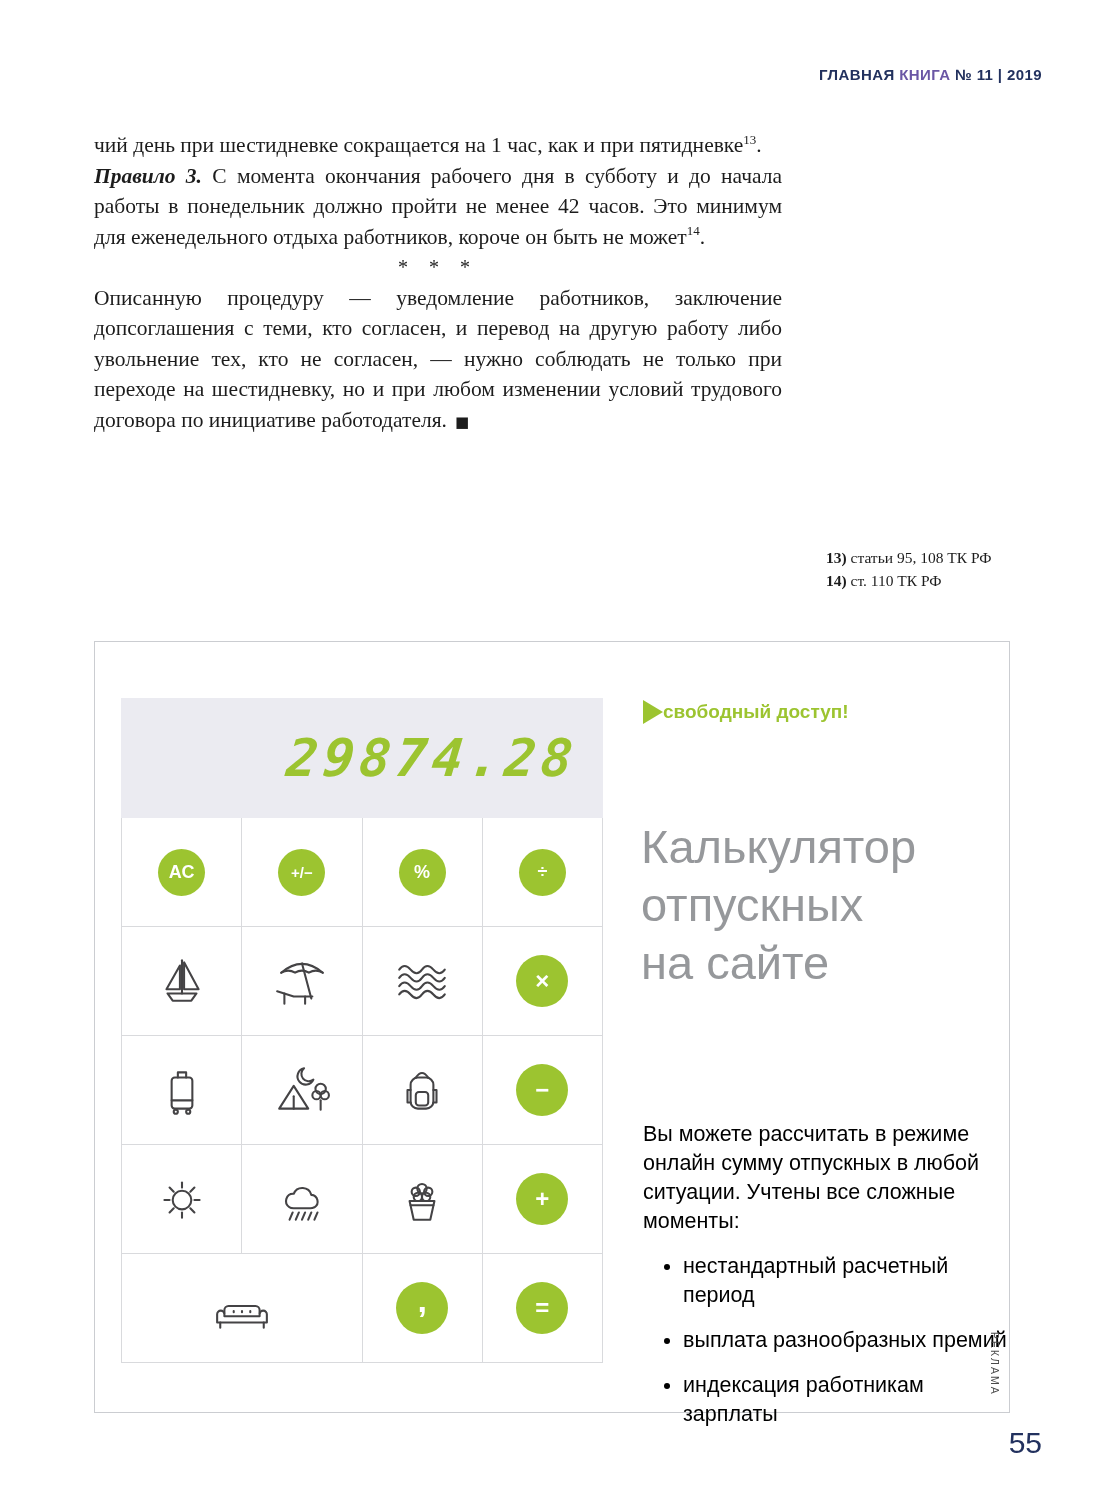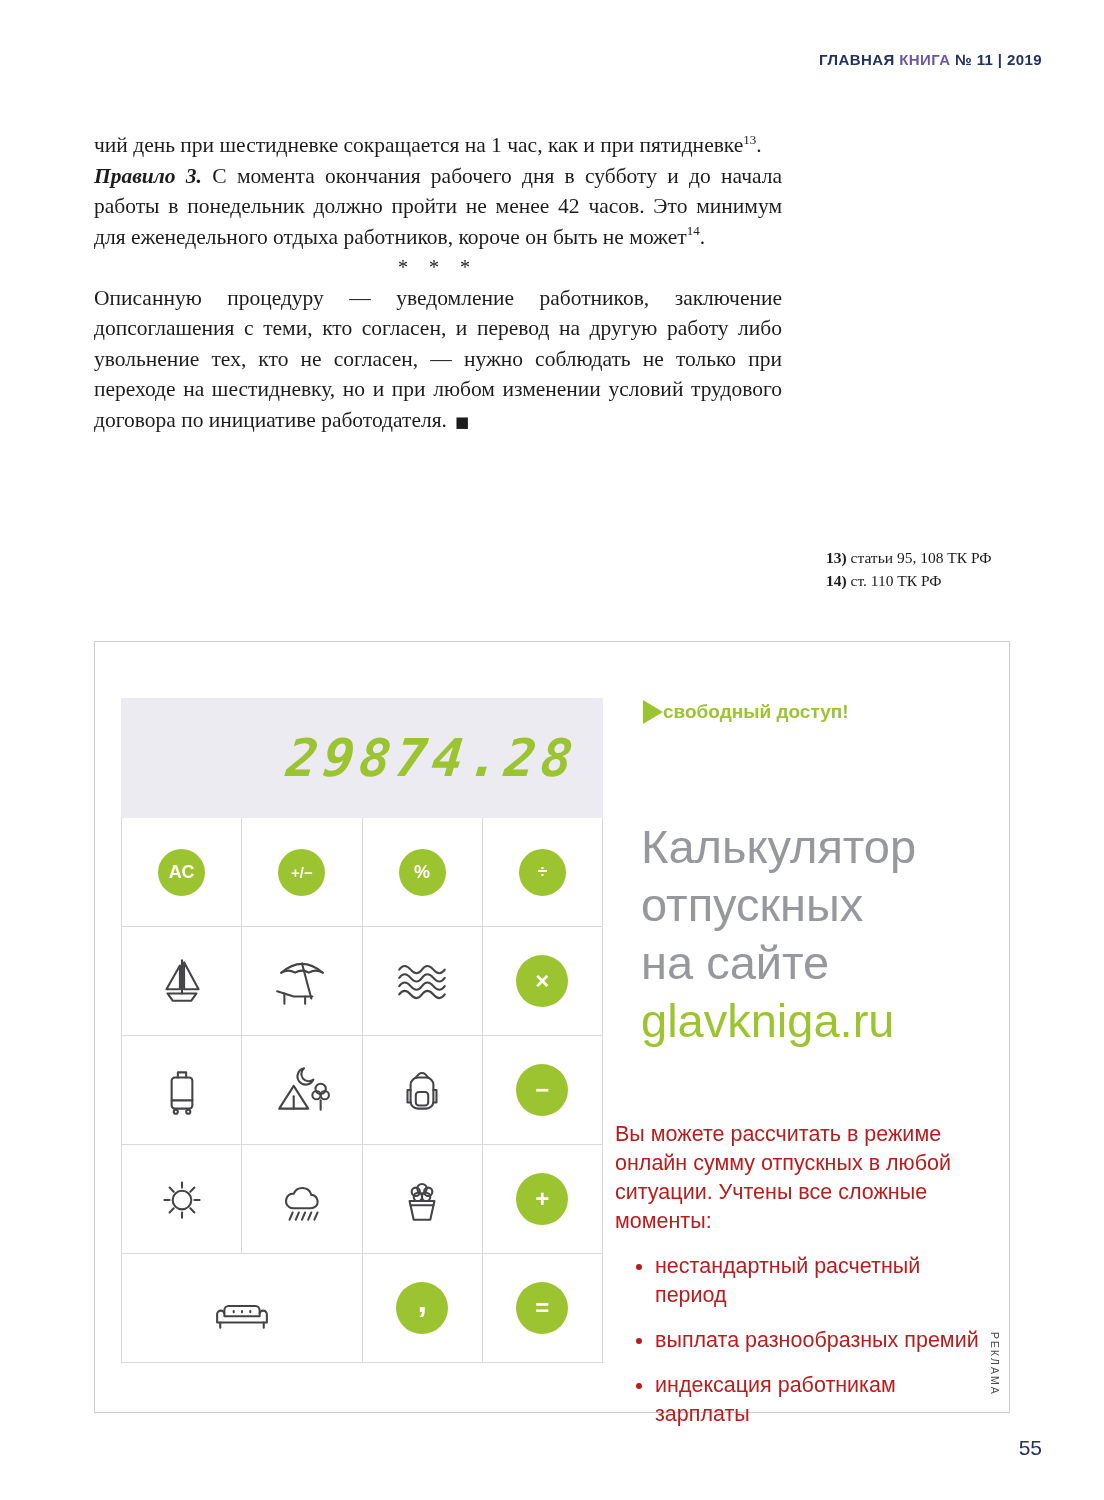--- a/index.html
+++ b/index.html
@@ -11,21 +11,21 @@
     --grid:#d9dadd;
   }
   html,body{margin:0;padding:0;background:#fff;}
   .page{
     position:relative;width:1104px;height:1500px;background:#fff;overflow:hidden;
     font-family:"Liberation Serif",serif;color:var(--ink);
   }
 
   
   .masthead{
-    position:absolute;top:51px;right:62px;
+    position:absolute;top:66px;right:62px;
     font-family:"Liberation Sans",sans-serif;font-size:15px;font-weight:bold;
     letter-spacing:.4px;color:var(--navy);white-space:nowrap;
   }
   .masthead .brand2{color:var(--purple);}
 
   
   .article{
     position:absolute;left:94px;top:130px;width:688px;
     font-size:21.5px;line-height:30.5px;text-align:justify;
   }
@@ -86,35 +86,35 @@
   }
   .tri{width:0;height:0;border-left:20px solid var(--green);
     border-top:12px solid transparent;border-bottom:12px solid transparent;}
   .headline{
     position:absolute;left:546px;top:176px;
     font-family:"Liberation Sans",sans-serif;font-size:47px;line-height:58px;
     color:var(--hgray);font-weight:normal;
   }
   .headline .site{color:var(--green);}
   .ad-text{
-    position:absolute;left:520px;top:478px;width:386px;
-    font-family:"Liberation Sans",sans-serif;font-size:21.5px;line-height:29px;color:#b91c1c;
+    position:absolute;left:548px;top:478px;width:386px;
+    font-family:"Liberation Sans",sans-serif;font-size:21.5px;line-height:29px;color:#000000;
   }
   .ad-text p{margin:0 0 4px;}
   .ad-text ul{margin:0;padding-left:24px;list-style:disc;}
   .ad-text li{margin:16px;}
   .reklama{
     position:absolute;right:8px;bottom:16px;
     font-family:"Liberation Sans",sans-serif;font-size:10.5px;letter-spacing:2px;
     color:#4a4a4a;writing-mode:vertical-rl;
   }
 
   .pageno{
     position:absolute;right:62px;bottom:40px;
-    font-family:"Liberation Sans",sans-serif;font-size:21px;color:var(--navy);
+    font-family:"Liberation Sans",sans-serif;font-size:30px;color:var(--navy);
   }
 </style>
 </head>
 <body>
 
 <div class="page">
 
   <div class="masthead">
     <span>ГЛАВНАЯ</span>
     <span class="brand2">КНИГА</span>
@@ -279,21 +279,20 @@
 
     <div class="access">
       <span class="tri"></span>
       <span>свободный доступ!</span>
     </div>
 
     <div class="headline">
       <div>Калькулятор</div>
       <div>отпускных</div>
       <div>на сайте</div>
-      <div class="site">glavkniga.ru</div>
     </div>
 
     <div class="ad-text">
       <p>Вы можете рассчитать в режиме онлайн сумму отпускных в любой ситуации. Учтены все сложные моменты:</p>
       <ul>
         <li>нестандартный расчетный период</li>
         <li>выплата разнообразных премий</li>
         <li>индексация работникам зарплаты</li>
       </ul>
     </div>

